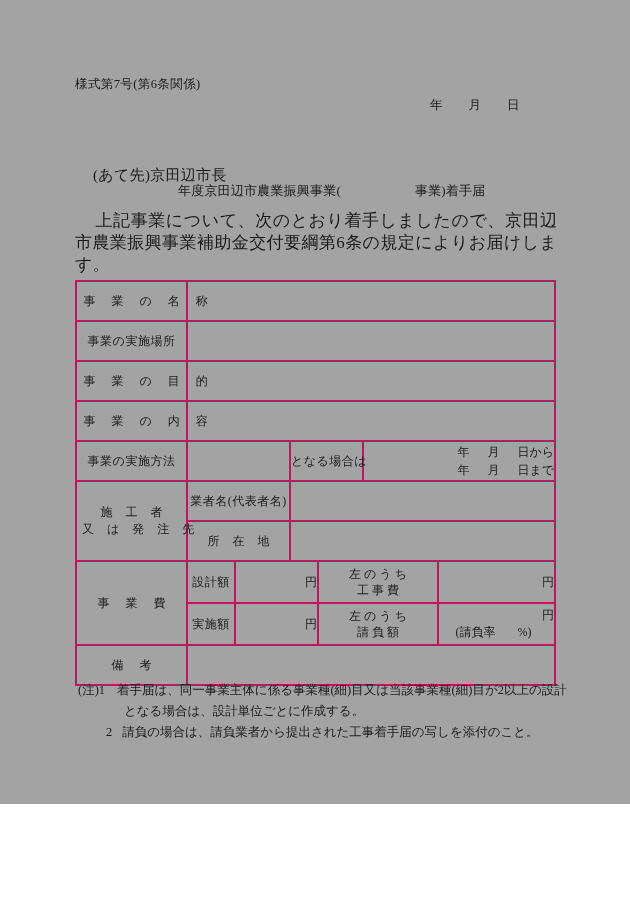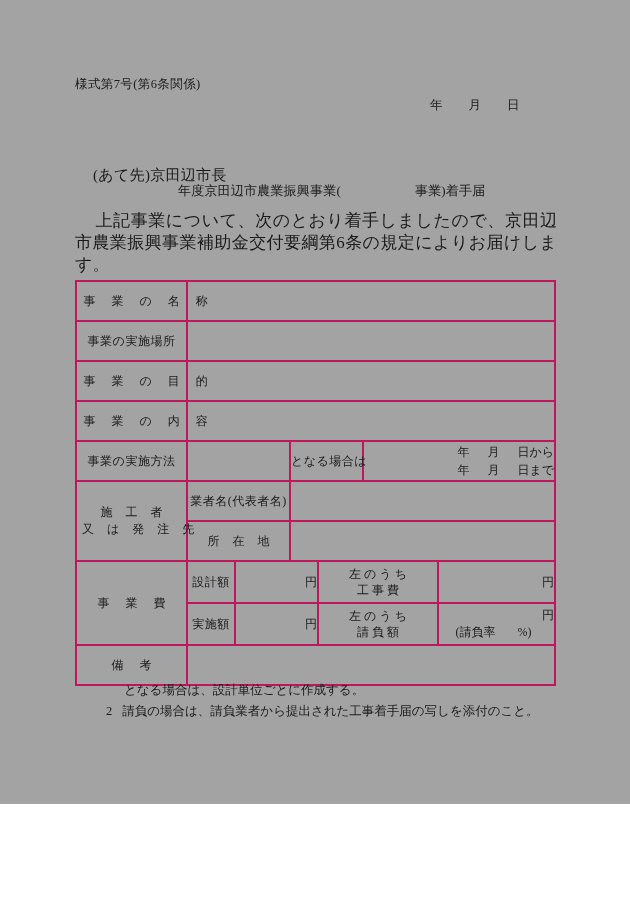--- a/index.html
+++ b/index.html
@@ -243,20 +243,24 @@
         </td>
       </tr>
       <tr>
         <td class="lbl sp6">備          考</td>
         <td colspan="6"></td>
       </tr>
     </tbody>
   </table>
 
   <div class="notes">
+    <div class="note-row note-1">
+      <span class="note-marker">(注)1</span>
+      <span class="note-body">着手届は、同一事業主体に係る事業種(細)目又は当該事業種(細)目が2以上の設計</span>
+    </div>
     <div class="note-cont">となる場合は、設計単位ごとに作成する。</div>
     <div class="note-row note-num2">
       <span class="note-marker">2</span>
       <span class="note-body">請負の場合は、請負業者から提出された工事着手届の写しを添付のこと。</span>
     </div>
   </div>
 
 </div>
 
 </body></html>

